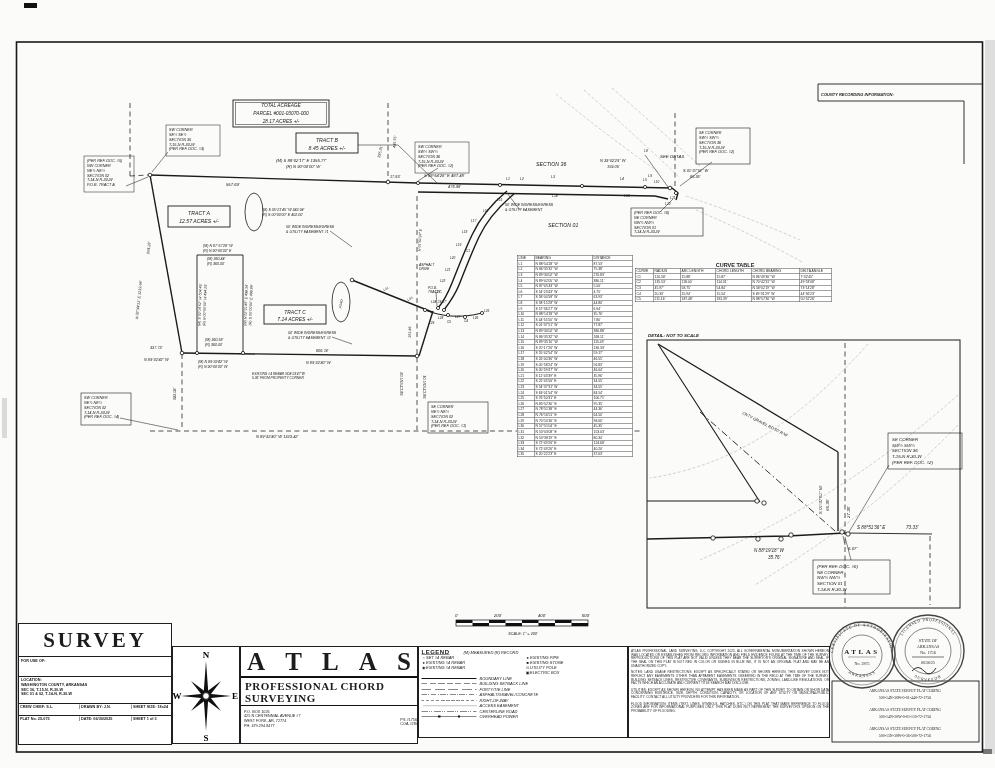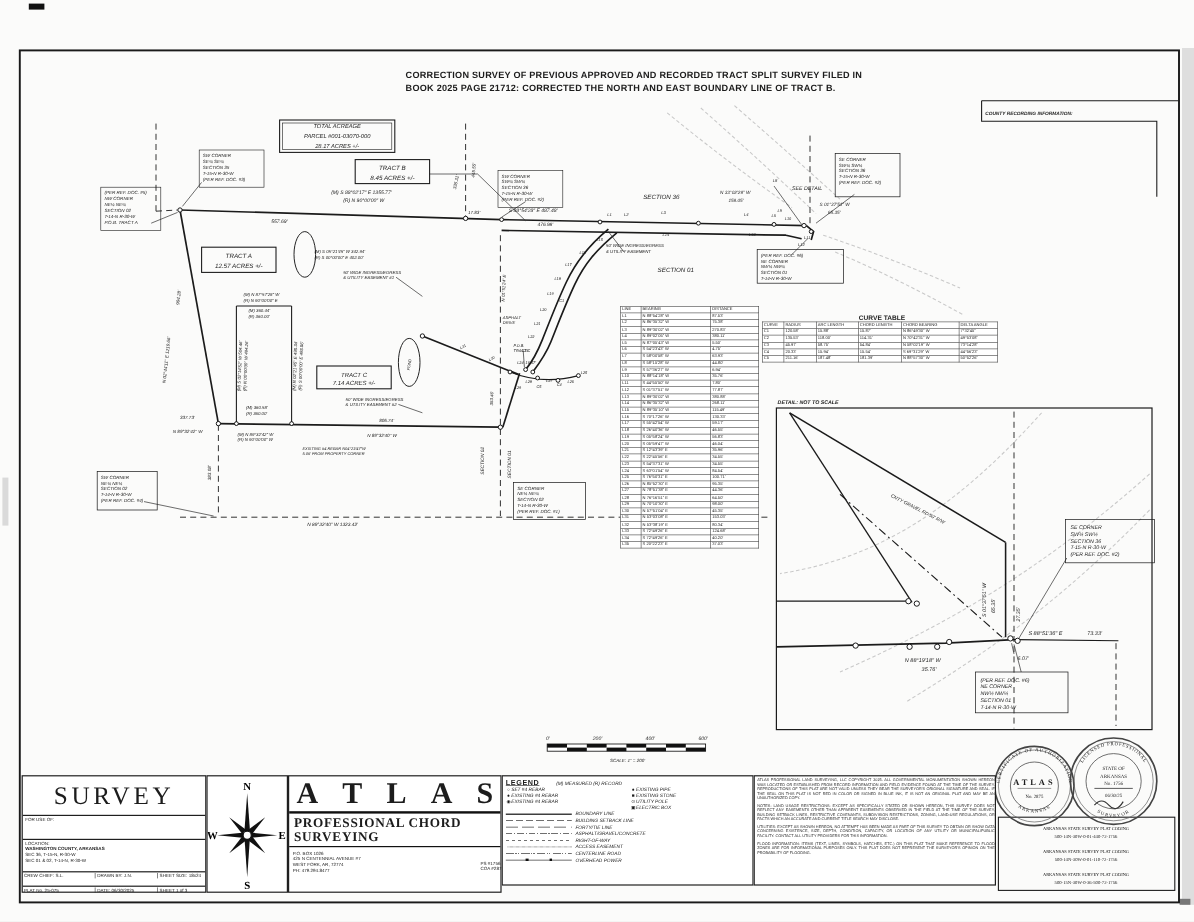--- a/index.html
+++ b/index.html
@@ -351,24 +351,20 @@
         <text x="768" y="559" font-size="4.6" fill="#1c1c1c">35.76'</text>
         <text x="742" y="414" font-size="4" transform="rotate(27 742 414)" fill="#c6c6c6">CNTY GRAVEL RD  50' R/W</text>
         <text x="455" y="617" font-size="4.2" fill="#1c1c1c">0'</text>
         <text x="494" y="617" font-size="4.2" fill="#1c1c1c">200'</text>
         <text x="538" y="617" font-size="4.2" fill="#1c1c1c">400'</text>
         <text x="582" y="617" font-size="4.2" fill="#1c1c1c">600'</text>
         <text x="523" y="635" font-size="3.8" text-anchor="middle" fill="#1c1c1c">SCALE: 1" = 200'</text>
       </g>
   </svg>
 
-  <div class="top-title">
-    <div>CORRECTION SURVEY OF PREVIOUS APPROVED AND RECORDED TRACT SPLIT SURVEY FILED IN</div>
-    <div>BOOK 2025 PAGE 21712: CORRECTED THE NORTH AND EAST BOUNDARY LINE OF TRACT B.</div>
-  </div>
 
   <div class="abs" style="left:517px;top:255px;width:116px;height:214px;">
     <div class="scaled" style="width:232px;">
       <table class="srv" id="line-table" style="width:230px;">
         <colgroup>
             <col style="width:34px">
             <col style="width:116px">
             <col style="width:80px">
           </colgroup>
         <thead>
@@ -620,21 +616,21 @@
               <td>187.48'</td>
               <td>181.39'</td>
               <td>N 88°57'30" W</td>
               <td>50°52'26"</td>
             </tr>
           </tbody>
       </table>
     </div>
   </div>
 
-  <div class="panel" style="left:18px;top:646px;width:154px;height:98px;">
+  <div class="panel" style="left:18px;top:623px;width:154px;height:122px;font-weight:bold;">
     <div class="tb-survey">SURVEY</div>
     <div class="tb-row" style="height:19px;">
       <div class="scaled tiny" style="width:300px;padding:2px 4px;">FOR USE OF:</div>
     </div>
     <div class="tb-row" style="height:26px;display:flex;">
       <div class="scaled tiny" style="width:304px;padding:1px 4px;">
         <span style="display:inline-block;width:84px;vertical-align:top;">LOCATION:</span><span style="display:inline-block;">
           <b>WASHINGTON COUNTY, ARKANSAS</b><br>
           <span>SEC 36, T-15-N, R-30-W</span><br>
           <span>SEC 01 &amp; 02, T-14-N, R-30-W</span>

